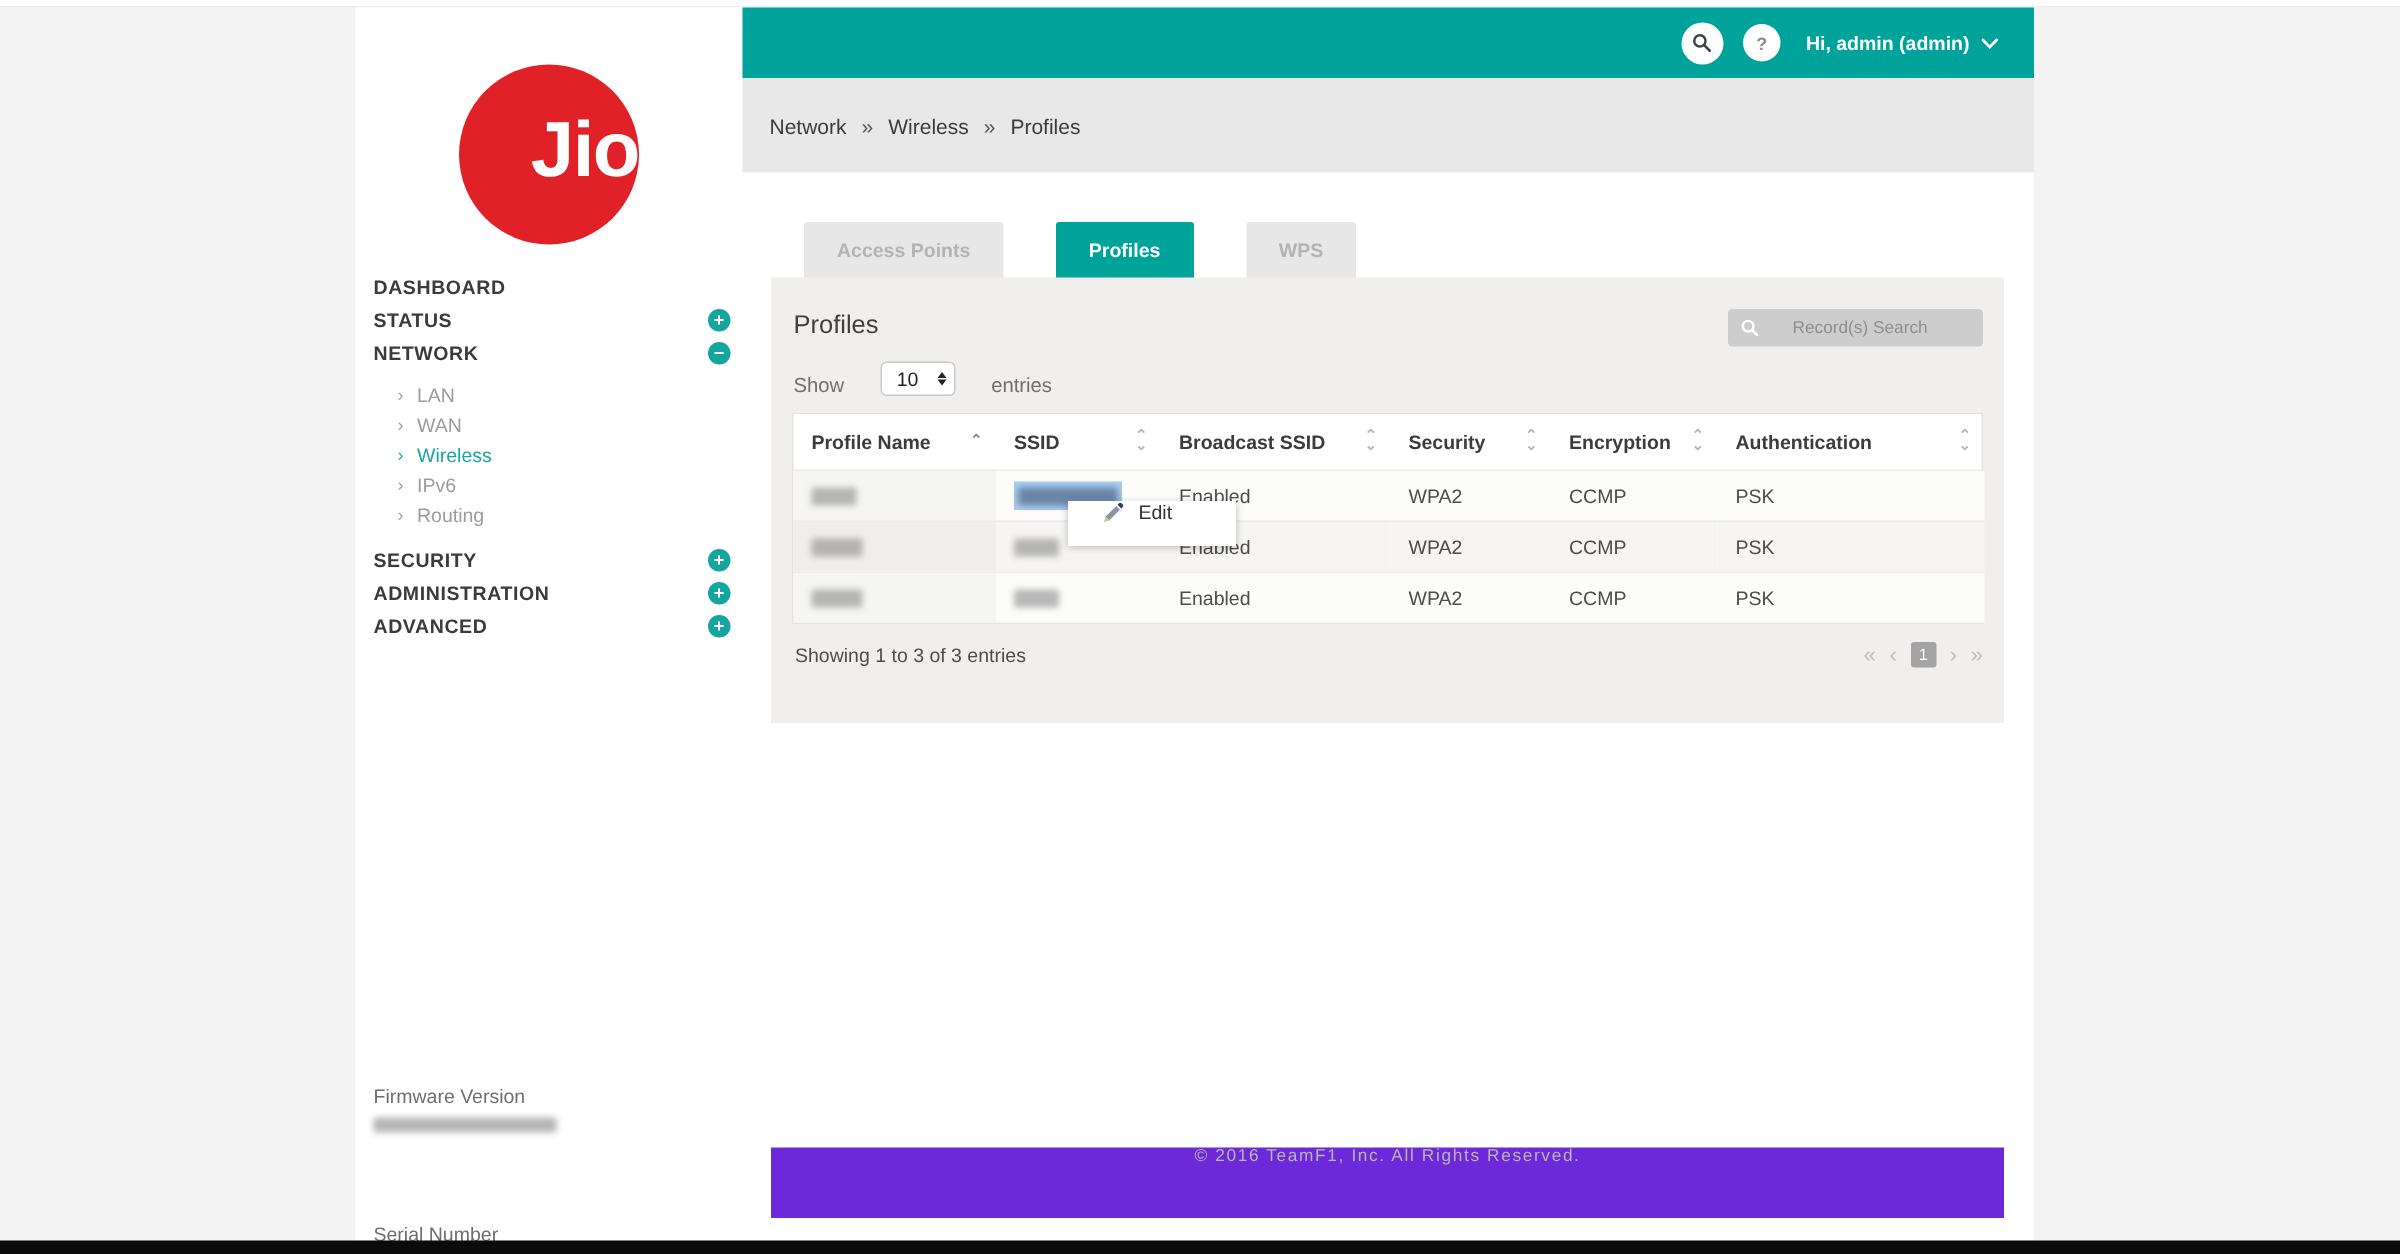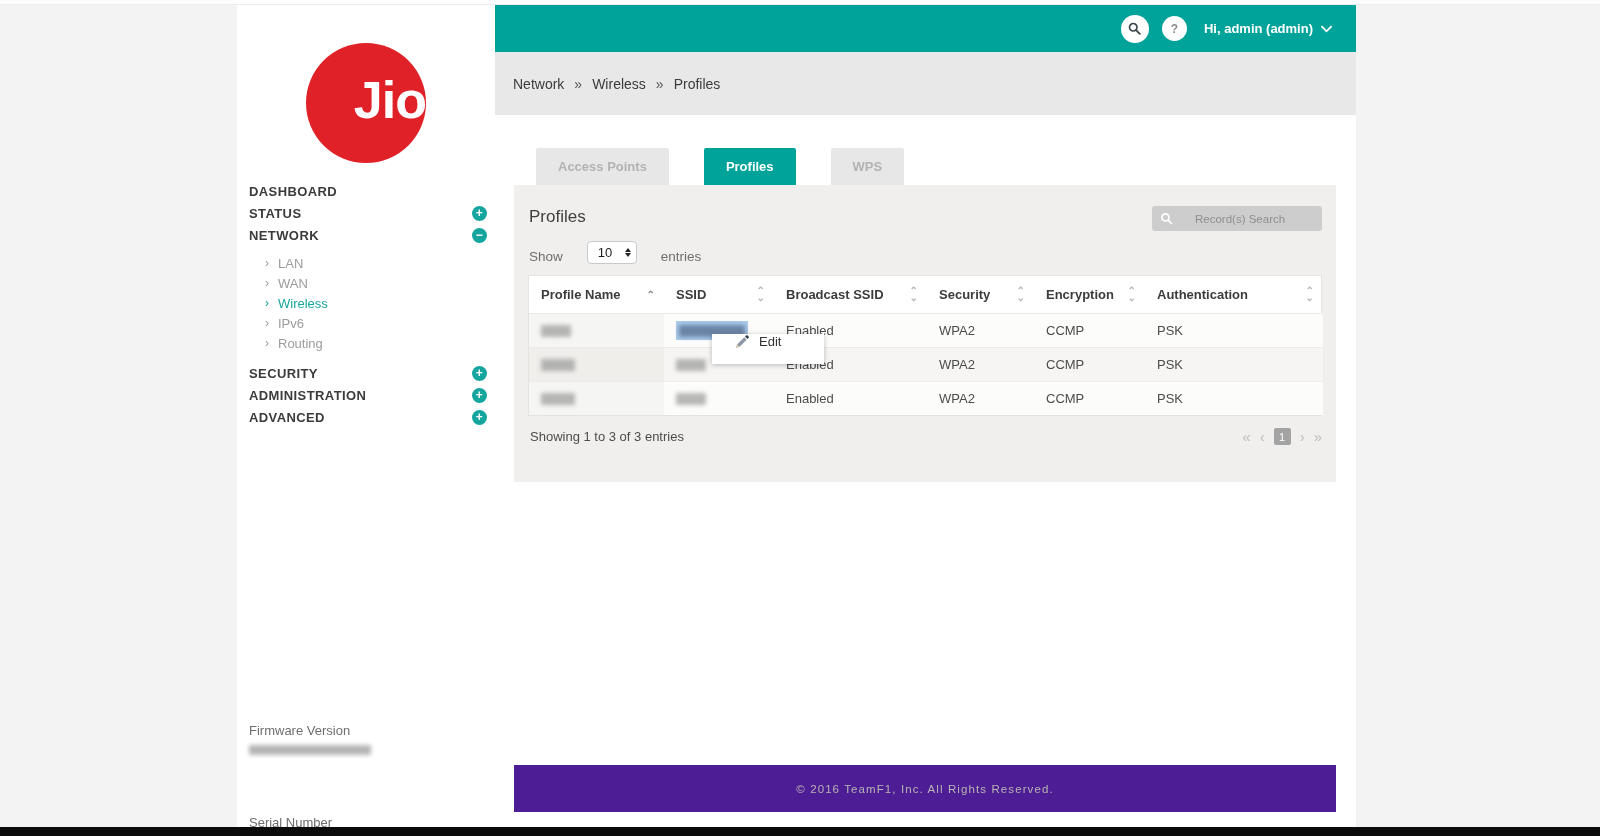--- a/index.html
+++ b/index.html
@@ -85,22 +85,22 @@
   .summary-text { font-size:13px; color:#4c4c4c; }
   .pagination { display:flex; align-items:center; gap:9px; color:#bdbdbd; font-size:15px; }
   .page-btn { cursor:pointer; }
   .page-current { width:17px; height:17px; background:#a3a3a3; color:#fff; font-size:11px;
                   display:flex; align-items:center; justify-content:center; border-radius:2px; cursor:pointer; }
 
   .context-menu { position:absolute; left:712px; top:334px; width:112px; height:30px; background:#fff;
                   box-shadow:0 1px 5px rgba(0,0,0,.25); display:flex; align-items:flex-start; padding-left:22px; gap:9px; z-index:5; }
   .context-menu .label { font-size:13px; color:#333; }
 
-  .footer { position:absolute; left:19px; top:760px; width:822px; height:47px; background:#4c1d95;
-            display:flex; align-items:center; justify-content:center; }
+  .footer { position:absolute; left:19px; top:760px; width:822px; height:47px; background:#6d28d9;
+            display:flex; align-items:flex-start; justify-content:center; }
   .footer span { font-size:11.5px; color:#b9b5b1; letter-spacing:1.1px; }
 </style>
 </head>
 <body>
 
 <div class="top-edge"></div>
 
 <div class="sidebar">
   <div class="logo">
     <span>Jio</span>

